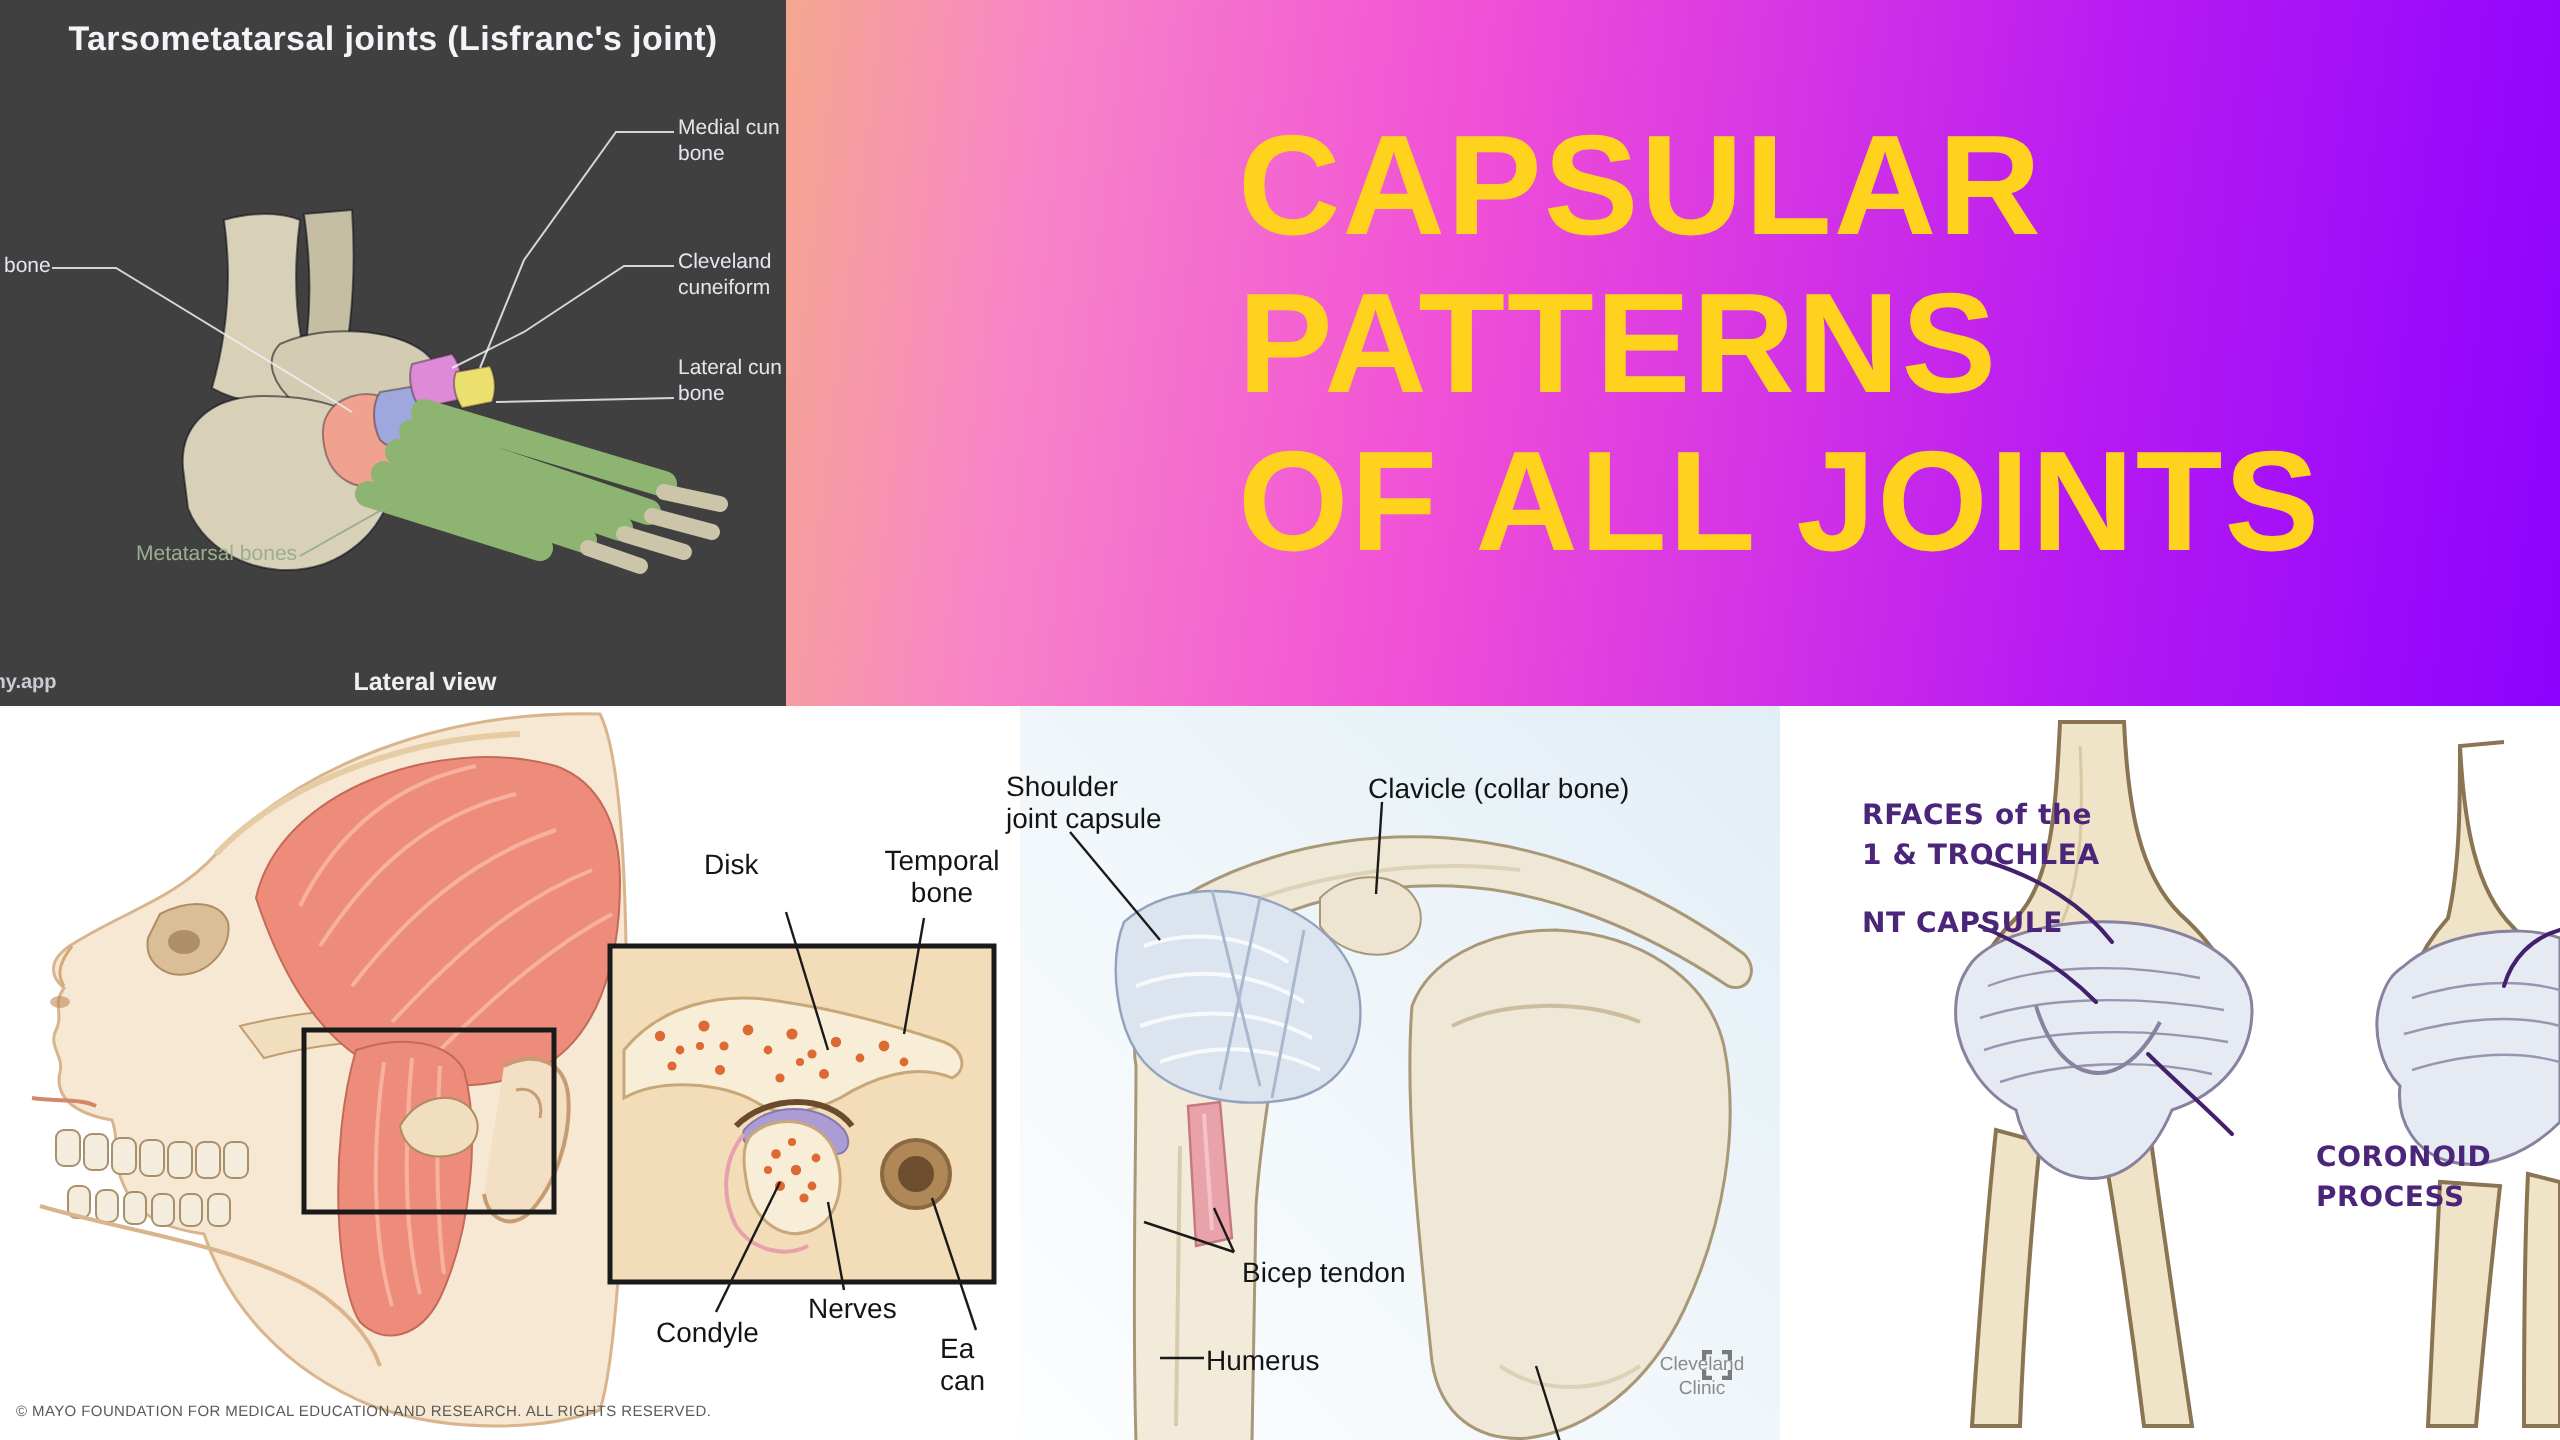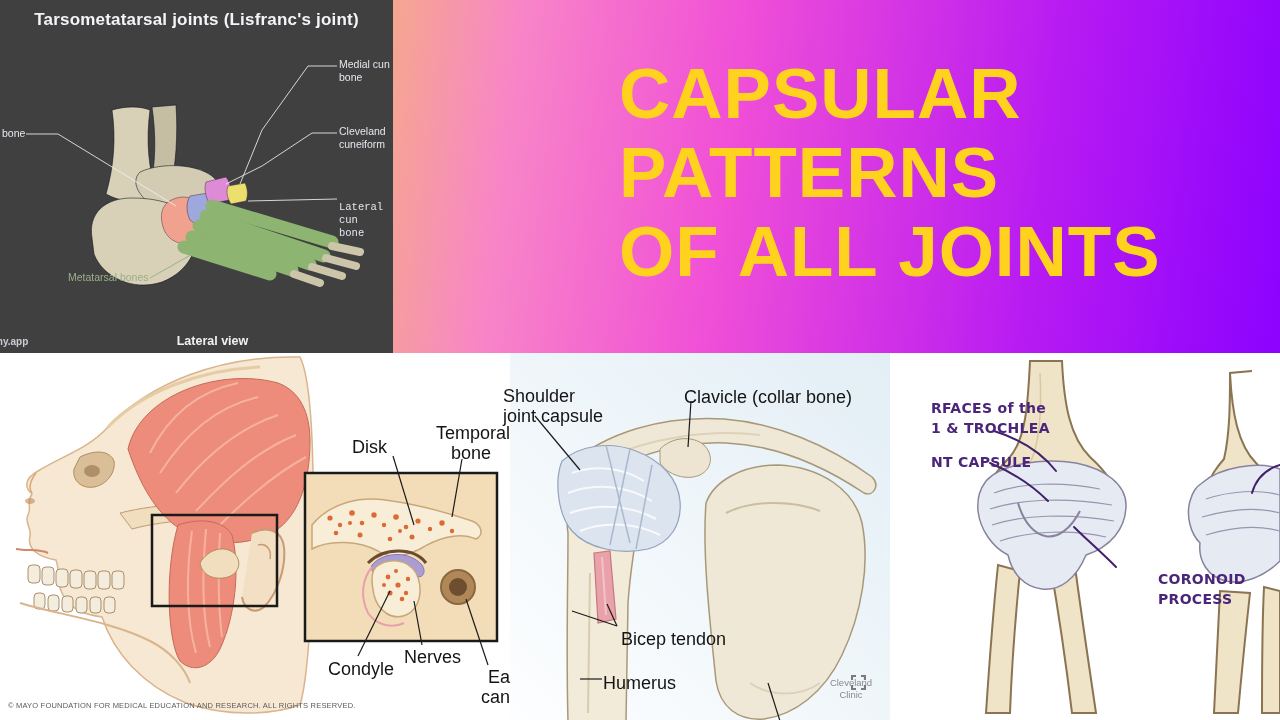--- a/index.html
+++ b/index.html
@@ -15,21 +15,21 @@
   .foot-watermark{position:absolute;left:-6px;bottom:6px;font-weight:700;font-size:10px;color:#CBCBD6;}
   .foot-view{position:absolute;bottom:5px;left:0;width:100%;text-align:center;
     font-weight:700;font-size:12.5px;color:#F0F0F4;padding-left:16px;}
   
   .hero-panel{flex:1;height:357px;background:linear-gradient(97deg,#F5A78F 0%,#F885C7 14%,#F04FD7 38%,#B81BF2 72%,#8B02FE 100%);
     padding:54px 0 4px 226px;box-sizing:border-box;}
   .hero-line{font-weight:700;font-size:71px;line-height:79px;letter-spacing:1px;color:#FFD21E;}
   
   .bottom-row{position:relative;width:1280px;height:367px;background:#ffffff;overflow:hidden;}
   .bottom-row svg{position:absolute;top:0;}
-  .mlbl{position:absolute;font-size:18px;line-height:1.12;color:#141414;white-space:pre-line;}
+  .mlbl{position:absolute;font-size:14px;line-height:1.12;color:#141414;white-space:pre-line;}
   .elbl{position:absolute;font-family:"DejaVu Sans",sans-serif;font-weight:700;font-size:14px;
     line-height:1.45;letter-spacing:.3px;color:#4B2579;white-space:pre-line;margin-left:40px;}
   .copyright{position:absolute;left:8px;top:348px;font-size:7.5px;letter-spacing:.2px;color:#5A5A5A;}
   .cc-logo{position:absolute;left:820px;top:322px;width:62px;text-align:center;}
   .cc-logo .cc-text{font-size:9.5px;line-height:1.25;color:#8a8a8a;white-space:pre-line;margin-top:2px;}
 </style>
 </head>
 <body>
 
 <div class="top-row">
@@ -78,21 +78,21 @@
         <path d="M26,134 L58,134 L176,206"></path>
       </g>
       <path d="M150,278 L196,252" stroke="#9DAE8C" stroke-width="1" fill="none"></path>
     </svg>
 
     <div class="lbl" style="left:2px;top:127px;">bone</div>
     <div class="lbl" style="left:339px;top:58px;">Medial cun
 bone</div>
     <div class="lbl" style="left:339px;top:125px;">Cleveland
 cuneiform</div>
-    <div class="lbl" style="left:339px;top:201px;font-family:Liberation Mono, monospace;">Lateral cun
+    <div class="lbl" style="left:339px;top:178px;">Lateral cun
 bone</div>
     <div class="lbl lbl-green" style="left:68px;top:271px;">Metatarsal bones</div>
 
     <div class="foot-watermark">my.app</div>
     <div class="foot-view">Lateral view</div>
   </div>
 
   <div class="hero-panel">
     <div class="hero-line">CAPSULAR</div>
     <div class="hero-line">PATTERNS</div>
@@ -292,26 +292,26 @@
     </g>
 
     <g stroke="#42206B" stroke-width="2" fill="none" stroke-linecap="round">
       <path d="M104,78 C130,86 152,100 166,118"></path>
       <path d="M100,110 C124,120 144,134 158,148"></path>
       <path d="M226,214 C210,198 196,186 184,174"></path>
       <path d="M390,112 C376,116 366,126 362,140"></path>
     </g>
   </svg>
 
-  <div class="mlbl" style="left:352px;top:84px;">Disk</div>
+  <div class="mlbl" style="left:352px;top:72px;">Disk</div>
   <div class="mlbl" style="left:436px;top:70px;width:70px;text-align:center;">Temporal
 bone</div>
   <div class="mlbl" style="left:328px;top:306px;">Condyle</div>
   <div class="mlbl" style="left:404px;top:294px;">Nerves</div>
-  <div class="mlbl" style="left:470px;top:314px;width:40px;text-align:right;">Ea
+  <div class="mlbl" style="left:470px;top:314px;width:40px;text-align:left;">Ea
 can</div>
   <div class="copyright">© MAYO FOUNDATION FOR MEDICAL EDUCATION AND RESEARCH. ALL RIGHTS RESERVED.</div>
 
   <div class="mlbl" style="left:503px;top:33px;">Shoulder
 joint capsule</div>
   <div class="mlbl" style="left:684px;top:34px;">Clavicle (collar bone)</div>
   <div class="mlbl" style="left:621px;top:276px;">Bicep tendon</div>
   <div class="mlbl" style="left:603px;top:320px;">Humerus</div>
 
   <div class="cc-logo">

